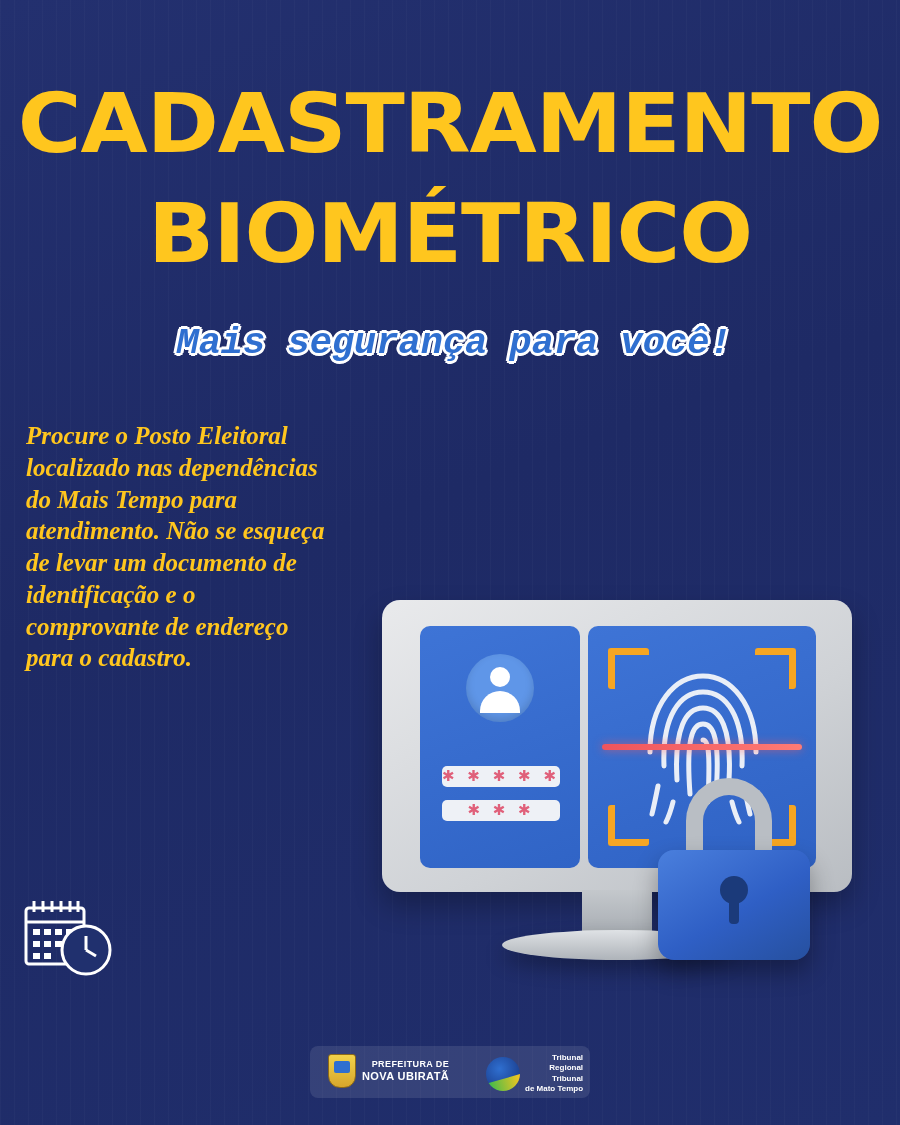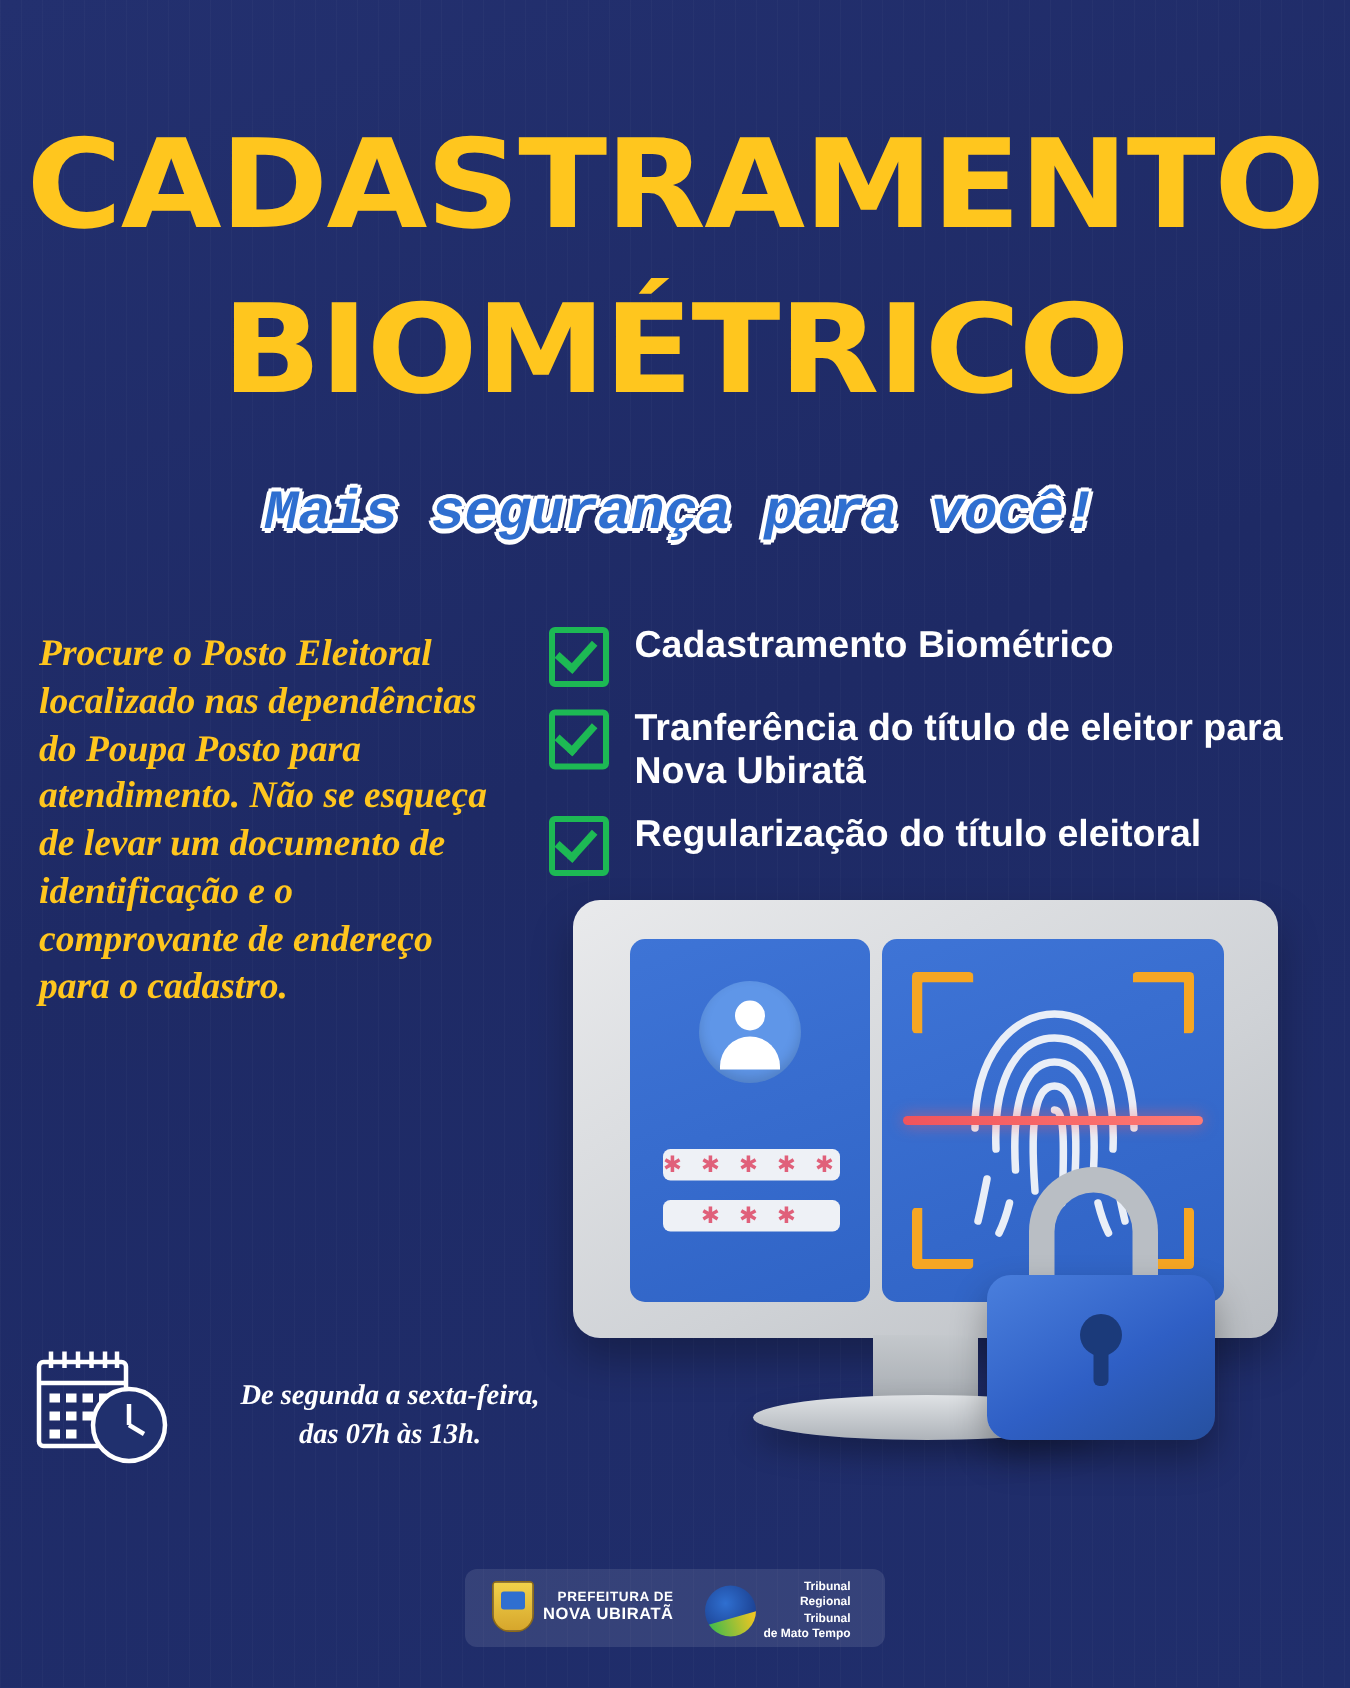--- a/index.html
+++ b/index.html
@@ -379,21 +379,21 @@
     color: #ffffff;
     font-size: 9px;
     font-weight: bold;
     line-height: 1.25;
     letter-spacing: 0.4px;
     font-family: "Liberation Sans", sans-serif;
   }
   .prefeitura-text .l2 { font-size: 11px; }
   .logo-tre {
     position: absolute;
-    left: 160px;
+    left: 176px;
     top: 7px;
     display: flex;
     align-items: center;
   }
   .tre-mark {
     width: 34px;
     height: 34px;
     border-radius: 50%;
     background: radial-gradient(circle at 40% 35%, #2f6fd0 0%, #1b3f8f 75%);
     position: relative;
@@ -420,36 +420,22 @@
 </style>
 </head>
 <body>
 
 <div class="poster">
 
   <div class="title-main">CADASTRAMENTO</div>
   <div class="title-sub">BIOMÉTRICO</div>
   <div class="tagline">Mais segurança para você!</div>
 
-  <div class="left-copy">Procure o Posto Eleitoral localizado nas dependências do Poupa Posto para atendimento. Não se esqueça de levar um documento de identificação e o comprovante de endereço para o cadastro.</div>
-
-  <div class="checklist">
-    <div class="check-row">
-      <span class="check-box"></span>
-      <span class="check-label">Cadastramento Biométrico</span>
-    </div>
-    <div class="check-row">
-      <span class="check-box"></span>
-      <span class="check-label">Tranferência do título de eleitor para Nova Ubiratã</span>
-    </div>
-    <div class="check-row">
-      <span class="check-box"></span>
-      <span class="check-label">Regularização do título eleitoral</span>
-    </div>
-  </div>
+  <div class="left-copy">Procure o Posto Eleitoral localizado nas dependências do Mais Tempo para atendimento. Não se esqueça de levar um documento de identificação e o comprovante de endereço para o cadastro.</div>
+
 
   <div class="illus">
     <div class="monitor-body">
       <div class="screen-left">
         <div class="avatar-circle">
           <div class="avatar-head"></div>
           <div class="avatar-body"></div>
         </div>
         <div class="pw-bar one">✱ ✱ ✱ ✱ ✱</div>
         <div class="pw-bar two">✱ ✱ ✱</div>
@@ -505,24 +491,20 @@
       <rect x="11" y="43" width="7" height="6"></rect>
         <rect x="22" y="43" width="7" height="6"></rect>
       <rect x="33" y="43" width="7" height="6"></rect>
       <rect x="11" y="55" width="7" height="6"></rect>
         <rect x="22" y="55" width="7" height="6"></rect>
     </g>
     <circle cx="64" cy="52" r="24" fill="#20306e" stroke="#ffffff" stroke-width="3"></circle>
     <line x1="64" y1="52" x2="64" y2="38" stroke="#ffffff" stroke-width="3"></line>
     <line x1="64" y1="52" x2="74" y2="58" stroke="#ffffff" stroke-width="3"></line>
   </svg>
-  <div class="hours">
-    <div>De segunda a sexta-feira,</div>
-    <div>das 07h às 13h.</div>
-  </div>
 
   <div class="footer">
     <div class="logo-prefeitura">
       <div class="brasao"></div>
       <div class="prefeitura-text">
         <div class="l1">PREFEITURA DE</div>
         <div class="l2">NOVA UBIRATÃ</div>
       </div>
     </div>
     <div class="logo-tre">

